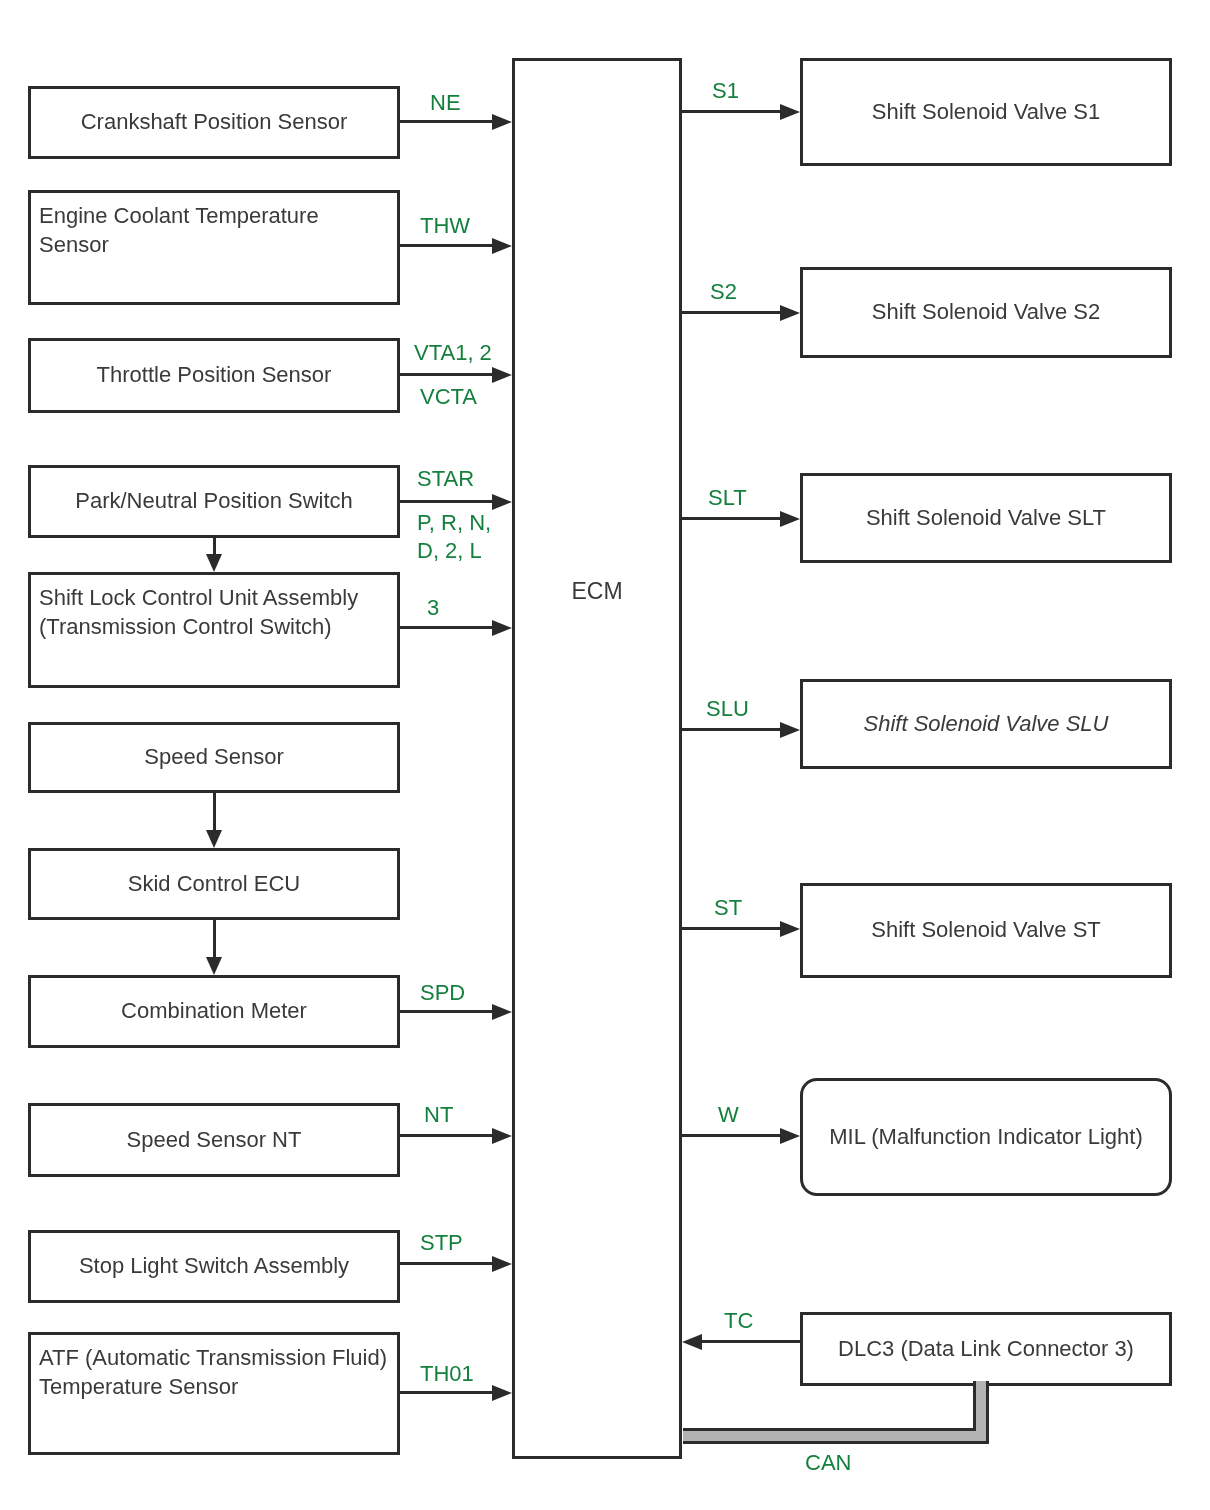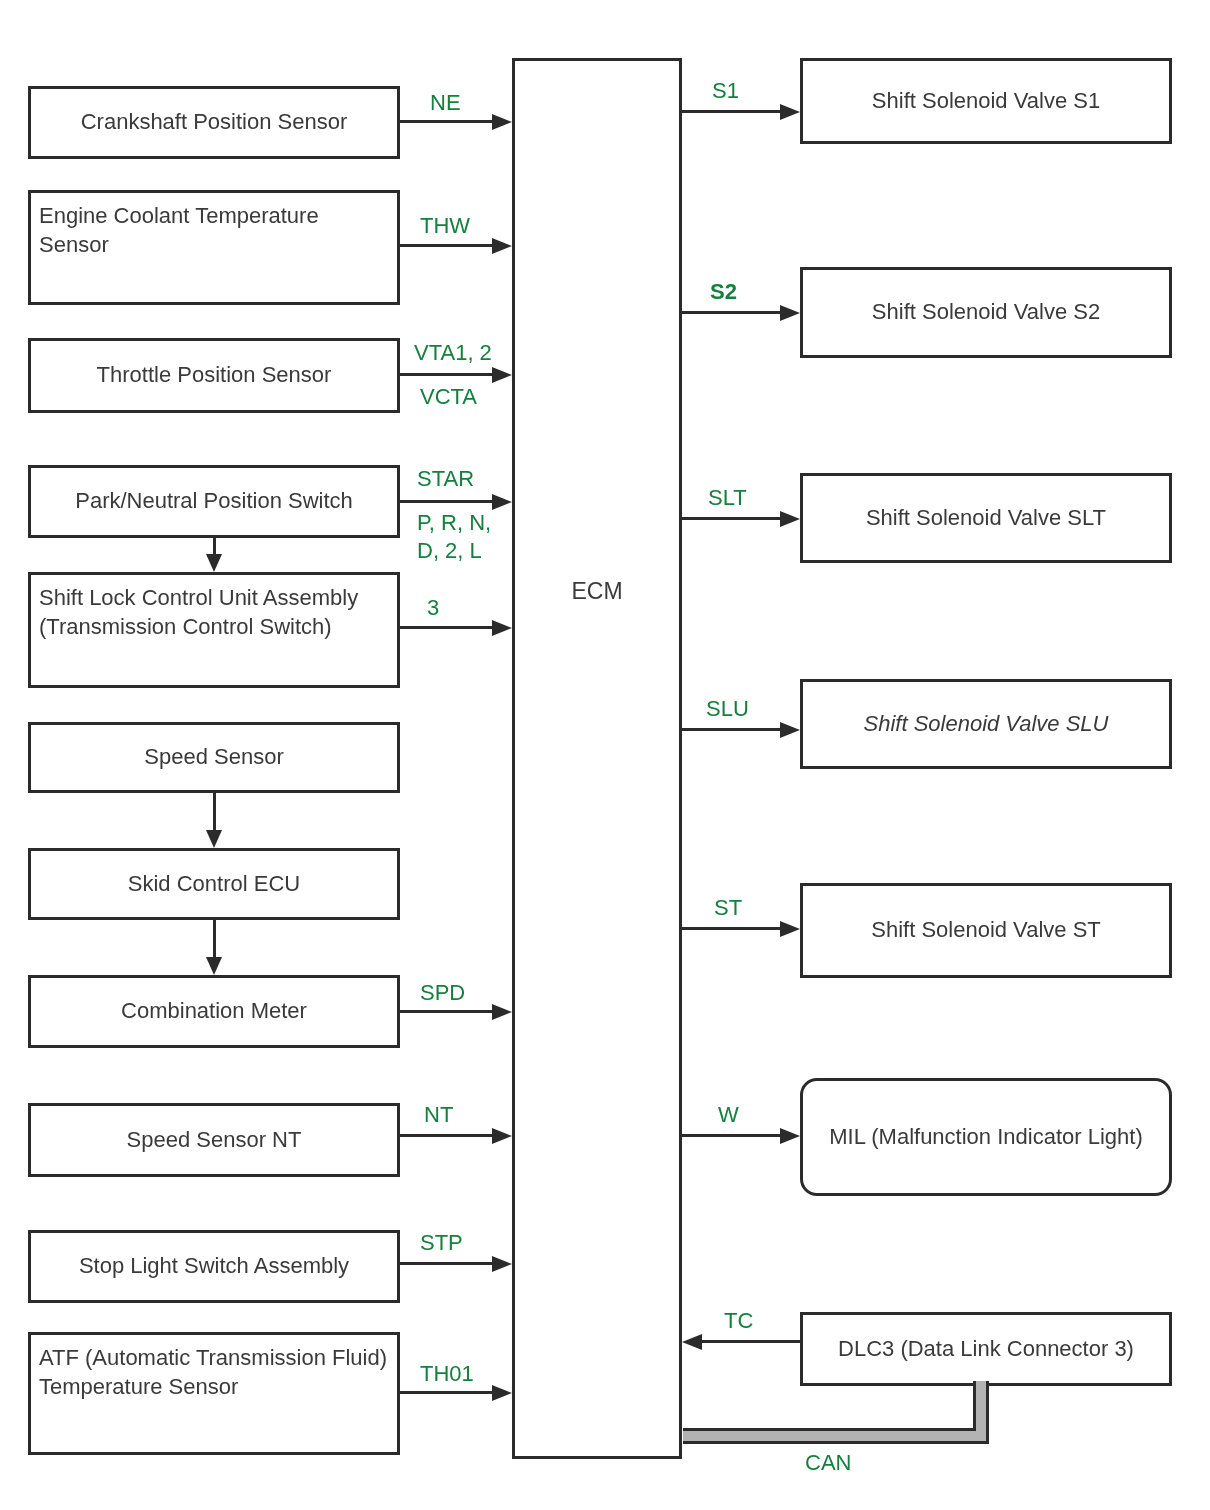--- a/index.html
+++ b/index.html
@@ -61,21 +61,21 @@
     <span>Stop Light Switch Assembly</span>
   </div>
   <div class="box left-box topleft" style="top:1332px;height:123px;">
     <span>ATF (Automatic Transmission Fluid) Temperature Sensor</span>
   </div>
 
   <div class="box ecm-box">
     <span class="ecm-label">ECM</span>
   </div>
 
-  <div class="box right-box center" style="top:58px;height:86px;">
+  <div class="box right-box center" style="top:58px;height:108px;">
     <span>Shift Solenoid Valve S1</span>
   </div>
   <div class="box right-box center" style="top:267px;height:91px;">
     <span>Shift Solenoid Valve S2</span>
   </div>
   <div class="box right-box center" style="top:473px;height:90px;">
     <span>Shift Solenoid Valve SLT</span>
   </div>
   <div class="box right-box center" style="top:679px;height:90px;font-style:italic;">
     <span>Shift Solenoid Valve SLU</span>
@@ -159,21 +159,21 @@
   <div class="sig" style="left:417px;top:466px;">STAR</div>
   <div class="sig" style="left:417px;top:510px;">P, R, N,</div>
   <div class="sig" style="left:417px;top:538px;">D, 2, L</div>
   <div class="sig" style="left:427px;top:595px;">3</div>
   <div class="sig" style="left:420px;top:980px;">SPD</div>
   <div class="sig" style="left:424px;top:1102px;">NT</div>
   <div class="sig" style="left:420px;top:1230px;">STP</div>
   <div class="sig" style="left:420px;top:1361px;">TH01</div>
 
   <div class="sig" style="left:712px;top:78px;">S1</div>
-  <div class="sig" style="left:710px;top:279px;font-weight:bold;">S2</div>
+  <div class="sig" style="left:710px;top:279px;">S2</div>
   <div class="sig" style="left:708px;top:485px;">SLT</div>
   <div class="sig" style="left:706px;top:696px;">SLU</div>
   <div class="sig" style="left:714px;top:895px;">ST</div>
   <div class="sig" style="left:718px;top:1102px;">W</div>
   <div class="sig" style="left:724px;top:1308px;">TC</div>
 
   <div class="sig" style="left:805px;top:1450px;">CAN</div>
 
 </div>
 

